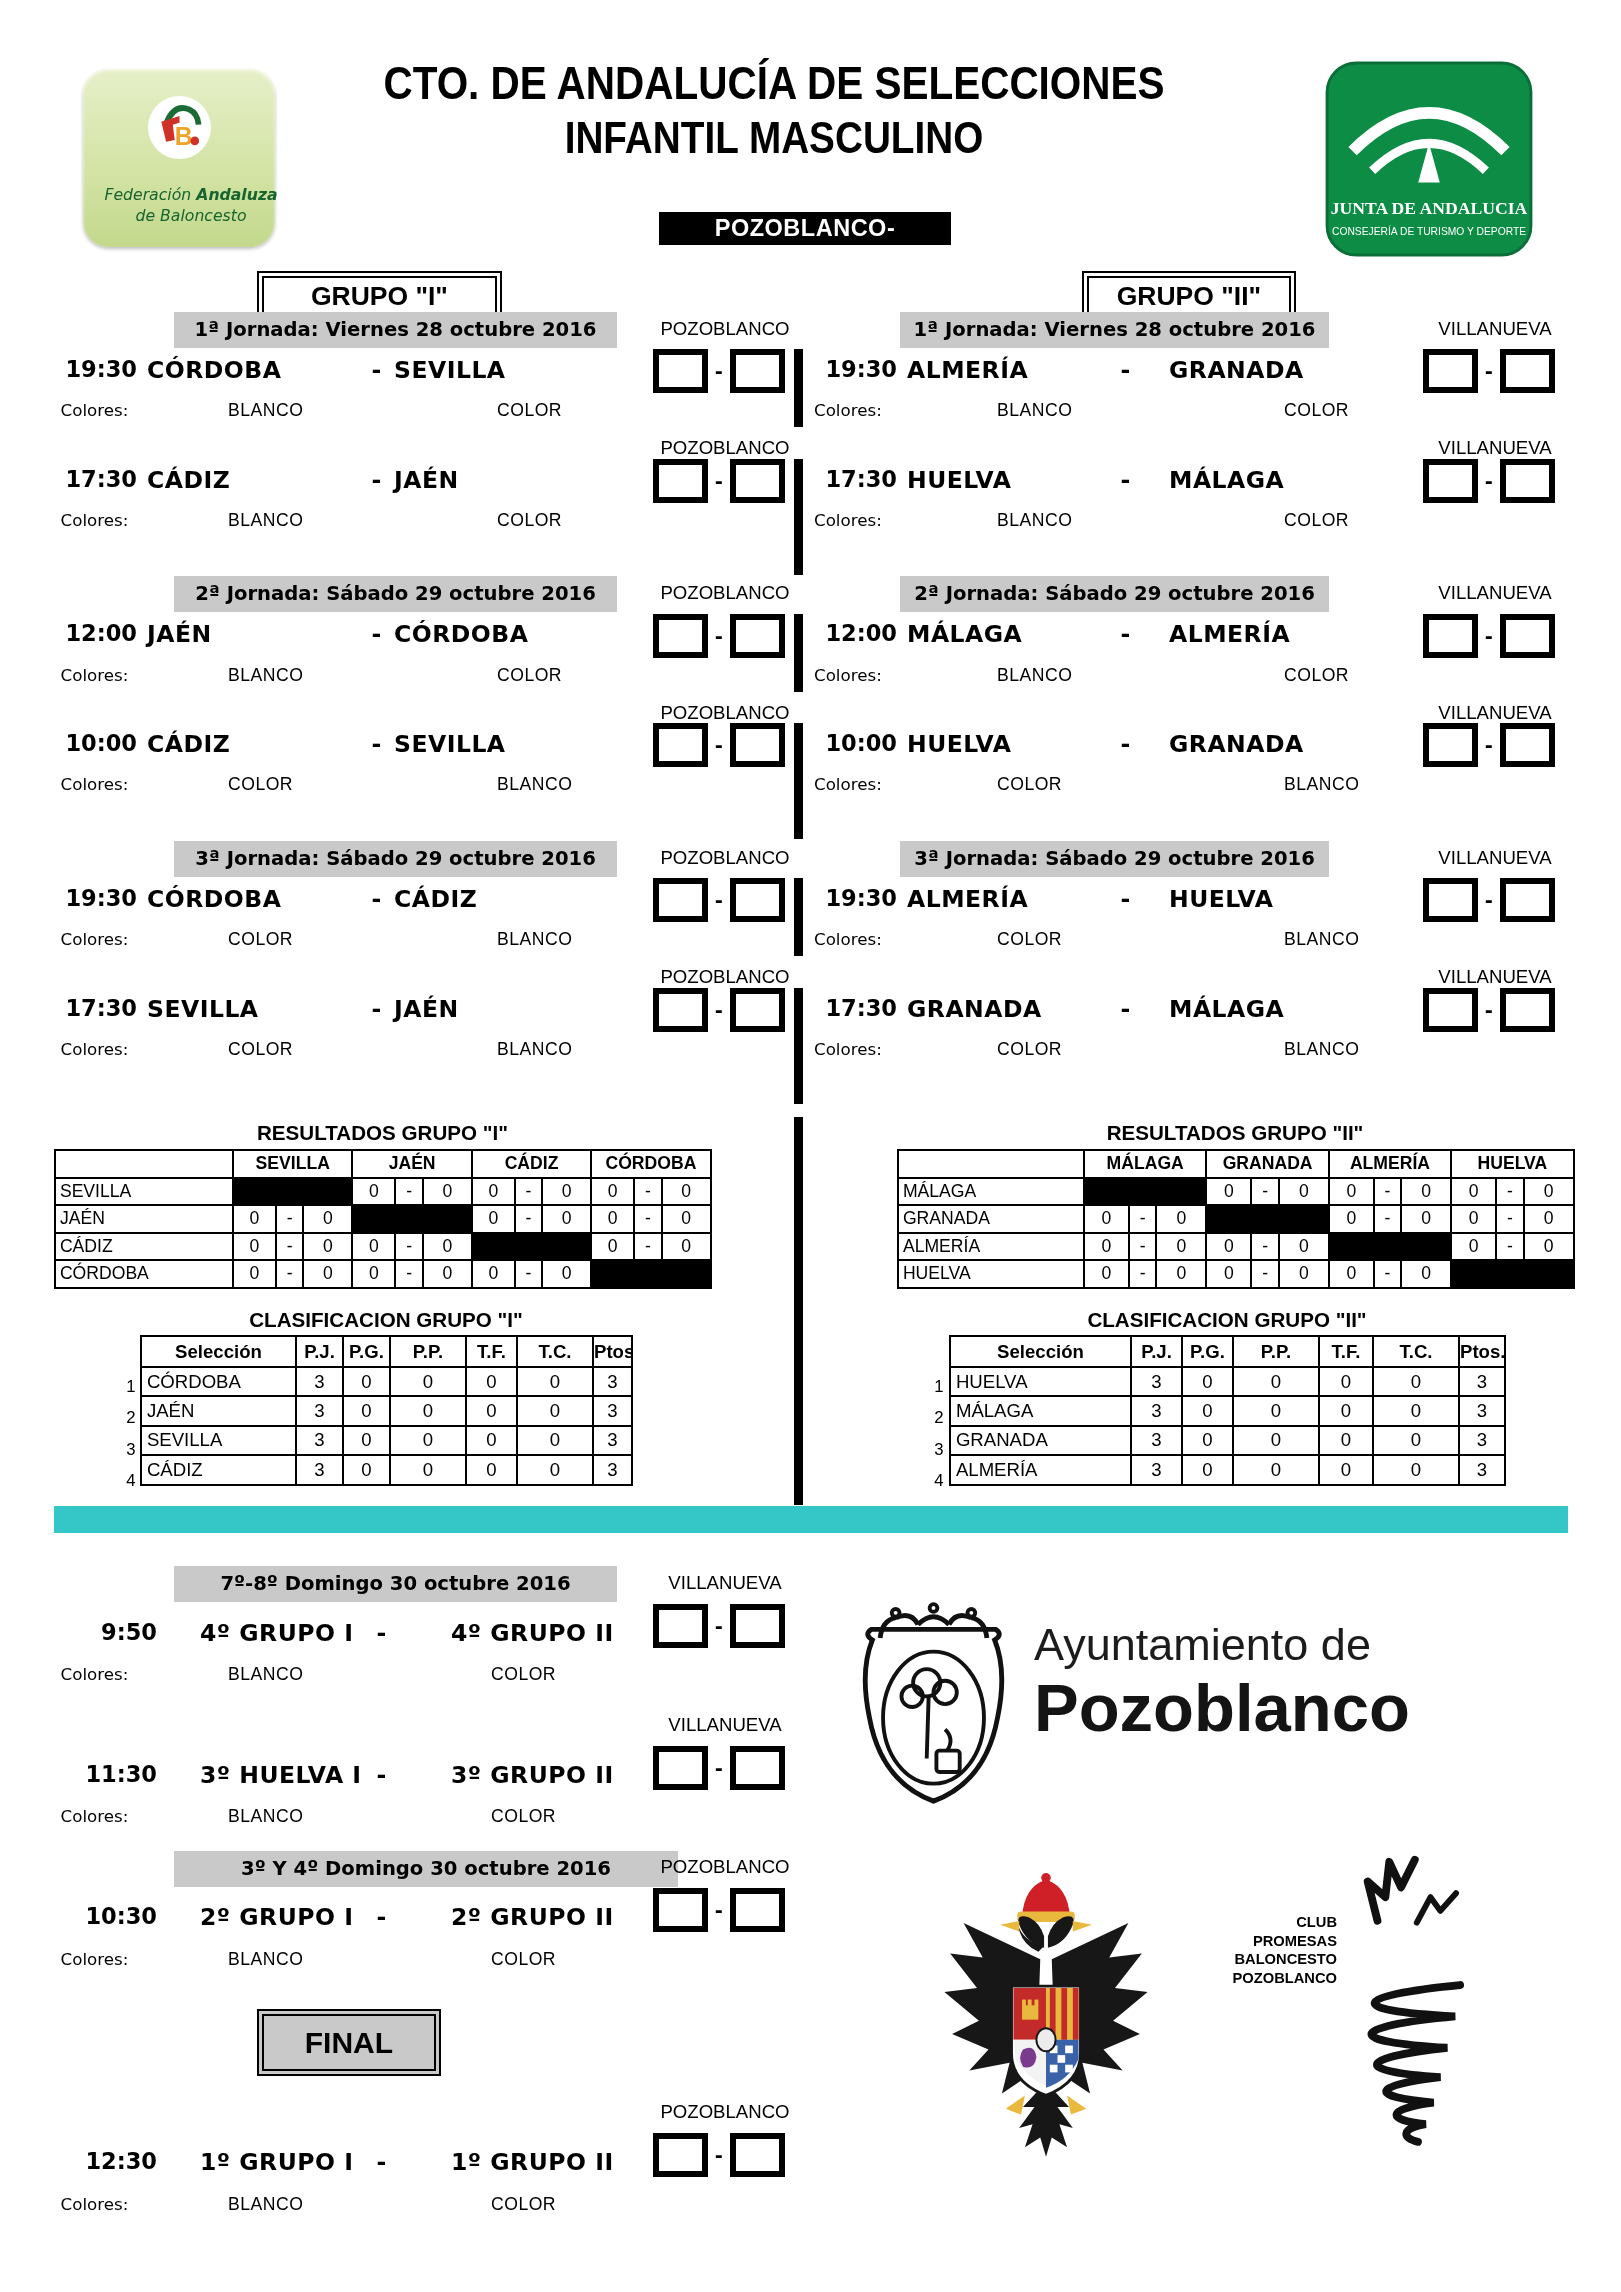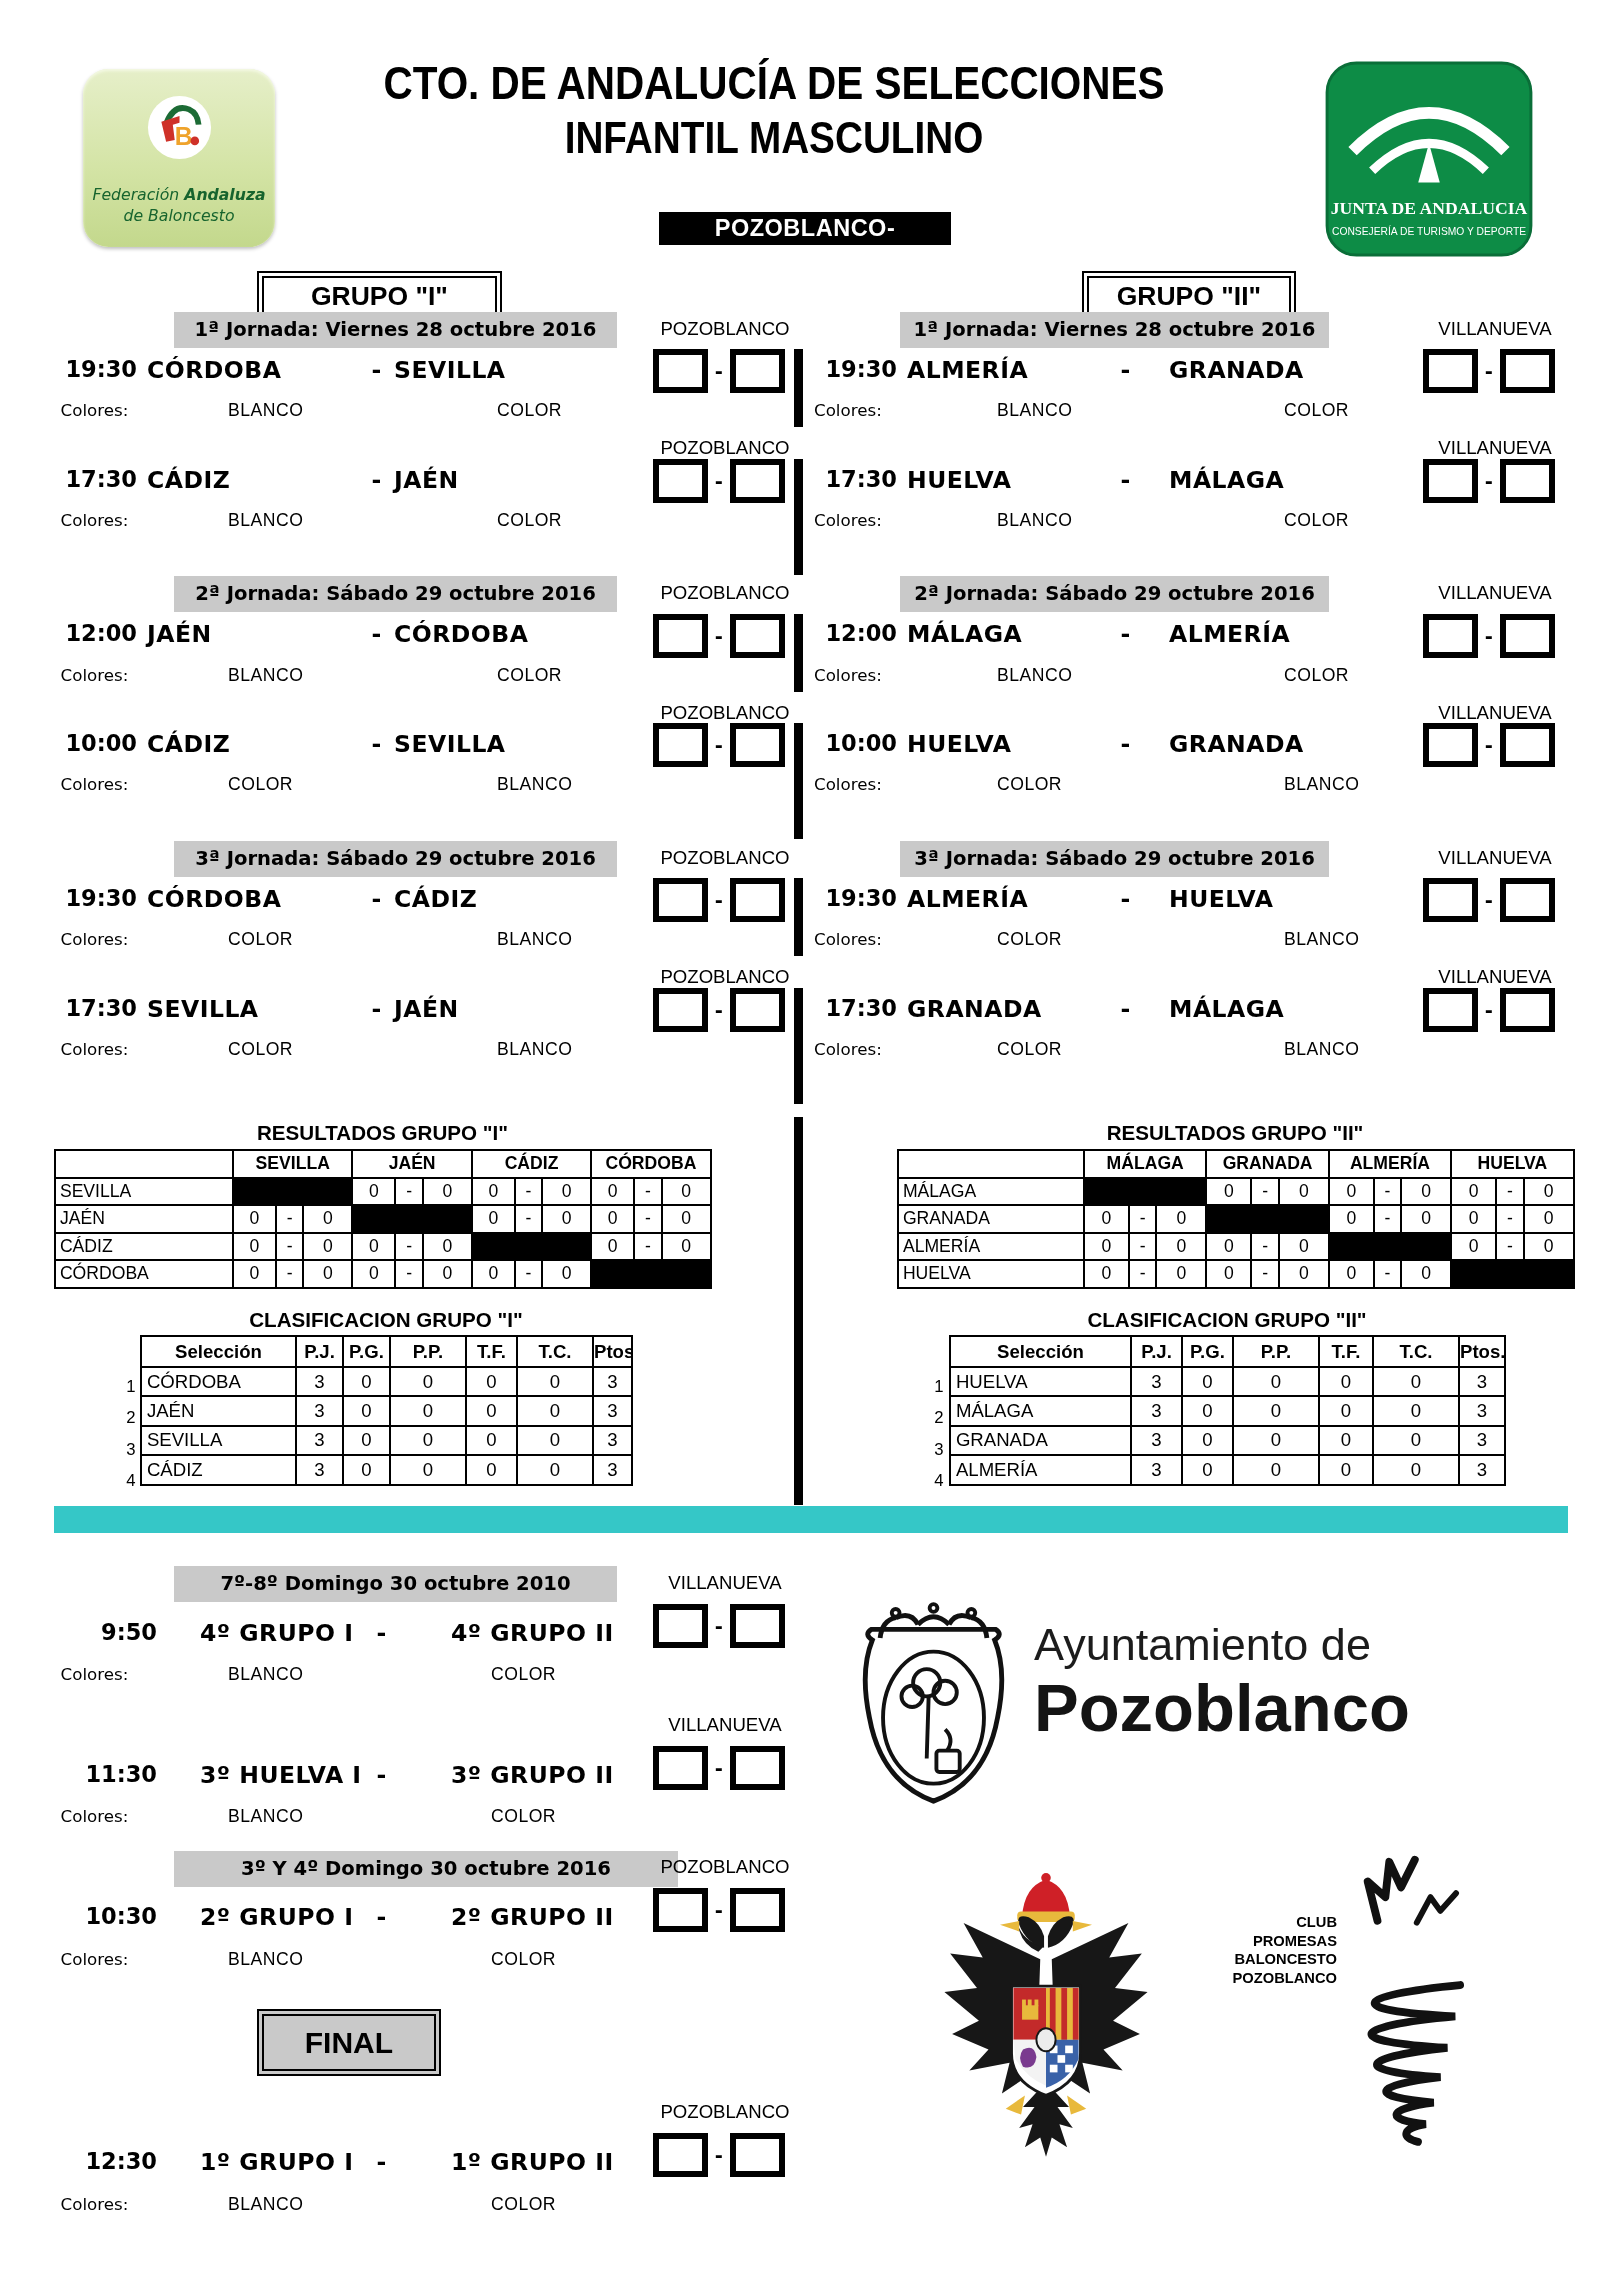--- a/index.html
+++ b/index.html
@@ -8,21 +8,21 @@
   .abs{position:absolute;}
 
   
   .title-line{font-family:"Liberation Sans",sans-serif;font-weight:bold;text-align:center;
               white-space:nowrap;transform:scaleX(0.88);transform-origin:center;}
   .banner{background:#000;color:#fff;font-family:"Liberation Sans",sans-serif;font-weight:bold;
           font-size:23.5px;line-height:33px;text-align:center;letter-spacing:0.5px;}
 
   .fab-logo{border-radius:25.5px;background:linear-gradient(180deg,#e6efc9 0%,#d4e4a6 55%,#c3d88c 100%);
             box-shadow:inset 0 2px 2.9px #f4f9e4, 0 2px 3.9px rgba(0,0,0,0.25);}
-  .fab-text{width:100%;text-align:center;color:#17642e;font-style:italic;font-size:15.7px;line-height:19.6px;}
+  .fab-text{width:100%;text-align:center;color:#17642e;font-style:italic;font-size:15.7px;line-height:19.6px;padding-left:12px;}
   .fab-text b{font-weight:bold;}
 
   
   .jheader{background:#c9c9c9;font-weight:bold;font-size:19.6px;text-align:center;line-height:36px;height:36px;}
   .venue-label{font-family:"Liberation Sans",sans-serif;font-size:18.6px;text-align:center;}
   .score-group{display:flex;align-items:center;}
   .score-box{width:43px;height:32px;border:6.9px solid #000;background:#fff;}
   .score-dash{width:21.6px;text-align:center;font-weight:bold;font-size:19.6px;}
   .mrow{height:35px;width:647px;}
   .mrow span{position:absolute;top:0;}
@@ -620,21 +620,21 @@
           <td>0</td>
           <td>0</td>
           <td>0</td>
           <td>3</td>
         </tr>
   </tbody>
     </table>
 
   <div class="abs teal-bar" style="left:54px;top:1506px;width:1514px;height:26.5px;"></div>
 
-  <div class="abs jheader" style="left:174px;top:1566px;width:443px;">7º-8º Domingo 30 octubre 2010</div>
+  <div class="abs jheader" style="left:174px;top:1566px;width:443px;">7º-8º Domingo 30 octubre 2016</div>
   <div class="abs venue-label" style="left:632px;top:1572px;width:186px;">VILLANUEVA</div>
   <div class="abs score-group" style="left:653px;top:1604px;">
     <span class="score-box"></span>
       <span class="score-dash">-</span>
       <span class="score-box"></span>
   </div>
   <div class="abs mrow fb" style="left:39px;top:1619px;">
     <span class="time t">9:50</span>
     <span class="team h">4º GRUPO I</span>
     <span class="mdash d">-</span>

